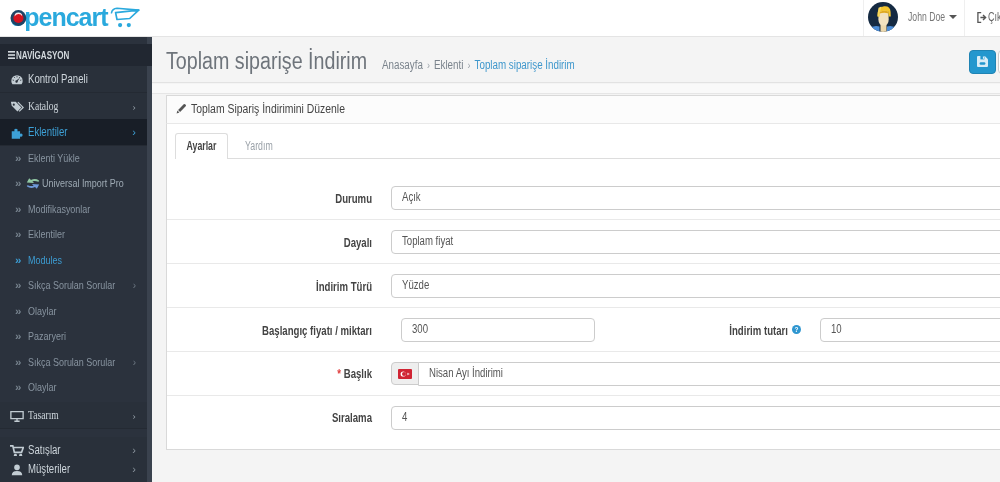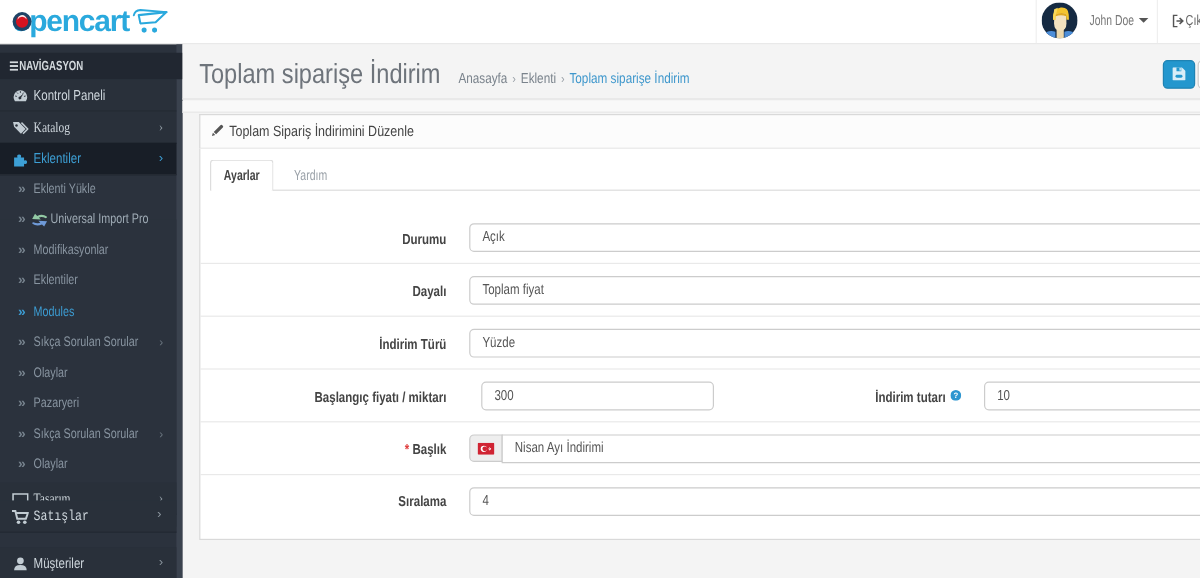--- a/index.html
+++ b/index.html
@@ -190,21 +190,21 @@
   </div>
 
 <div class="m1" style="top:401.5px;font-family:Liberation Serif, serif;">
     <span class="txt">Tasarım</span>
     <span class="chev">›</span>
 <svg class="ic" viewBox="0 0 16 16">
       <path d="M 1 3 L 15 3 L 15 11 L 1 11 Z" fill="none" stroke="#c2ccd3" stroke-width="1.5"></path>
       <path d="M 5 14 L 11 14 M 8 11 L 8 14" stroke="#c2ccd3" stroke-width="1.5"></path>
     </svg>
 </div>
-<div class="m1" style="top:417px;font-family:Liberation Mono, monospace;">
+<div class="m1" style="top:437px;">
     <span class="txt">Satışlar</span>
     <span class="chev">›</span>
 <svg class="ic" viewBox="0 0 16 16">
       <path d="M 0 2.2 L 3.2 2.2 L 5 9.5 L 13.2 9.5 L 15.2 4 L 4 4" fill="none" stroke="#c2ccd3" stroke-width="1.9"></path>
       <circle cx="6.2" cy="12.8" r="1.7" fill="#c2ccd3"></circle>
       <circle cx="12.2" cy="12.8" r="1.7" fill="#c2ccd3"></circle>
     </svg>
 </div>
 <div class="m1" style="top:455.5px; border-bottom:none;">
     <span class="txt">Müşteriler</span>

